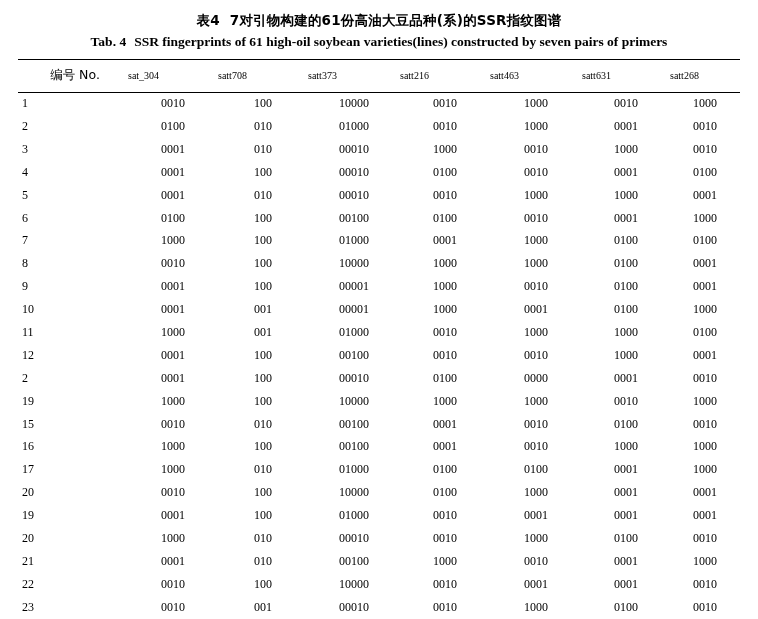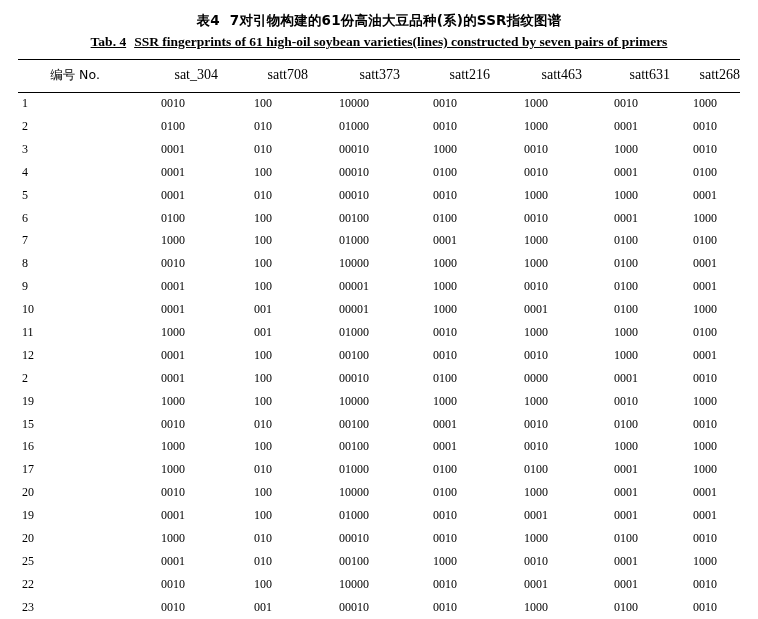--- a/index.html
+++ b/index.html
@@ -36,37 +36,36 @@
   }
   .caption-cn .cap-label {
     margin-right: 10px;
   }
   .caption-en {
     font-family: "Liberation Serif", serif;
     font-size: 13.5px;
     font-weight: bold;
     padding-bottom: 6px;
     line-height: 1.5;
-    text-decoration: underline;
   }
   .caption-en .cap-label {
     margin-right: 8px;
   }
   table.ssr {
     border-collapse: collapse;
     width: 722px;
     margin: 0 auto;
     table-layout: fixed;
     font-size: 12px;
   }
   table.ssr thead th {
     font-weight: normal;
-    font-size: 14px;
+    font-size: 10px;
     padding: 7px 0 8px 0;
-    text-align: right;
+    text-align: left;
     border-top: 1.6px solid #000;
     border-bottom: 0.9px solid #000;
   }
   table.ssr thead th.col-no {
     text-align: center;
     padding-left: 4px;
     font-family: "DejaVu Sans", sans-serif;
     font-size: 12.5px;
   }
   table.ssr tbody td {
@@ -323,21 +322,21 @@
         <td class="col-no">20</td>
         <td>1000</td>
         <td>010</td>
         <td>00010</td>
         <td>0010</td>
         <td>1000</td>
         <td>0100</td>
         <td>0010</td>
       </tr>
       <tr>
-        <td class="col-no">25</td>
+        <td class="col-no">21</td>
         <td>0001</td>
         <td>010</td>
         <td>00100</td>
         <td>1000</td>
         <td>0010</td>
         <td>0001</td>
         <td>1000</td>
       </tr>
       <tr>
         <td class="col-no">22</td>

